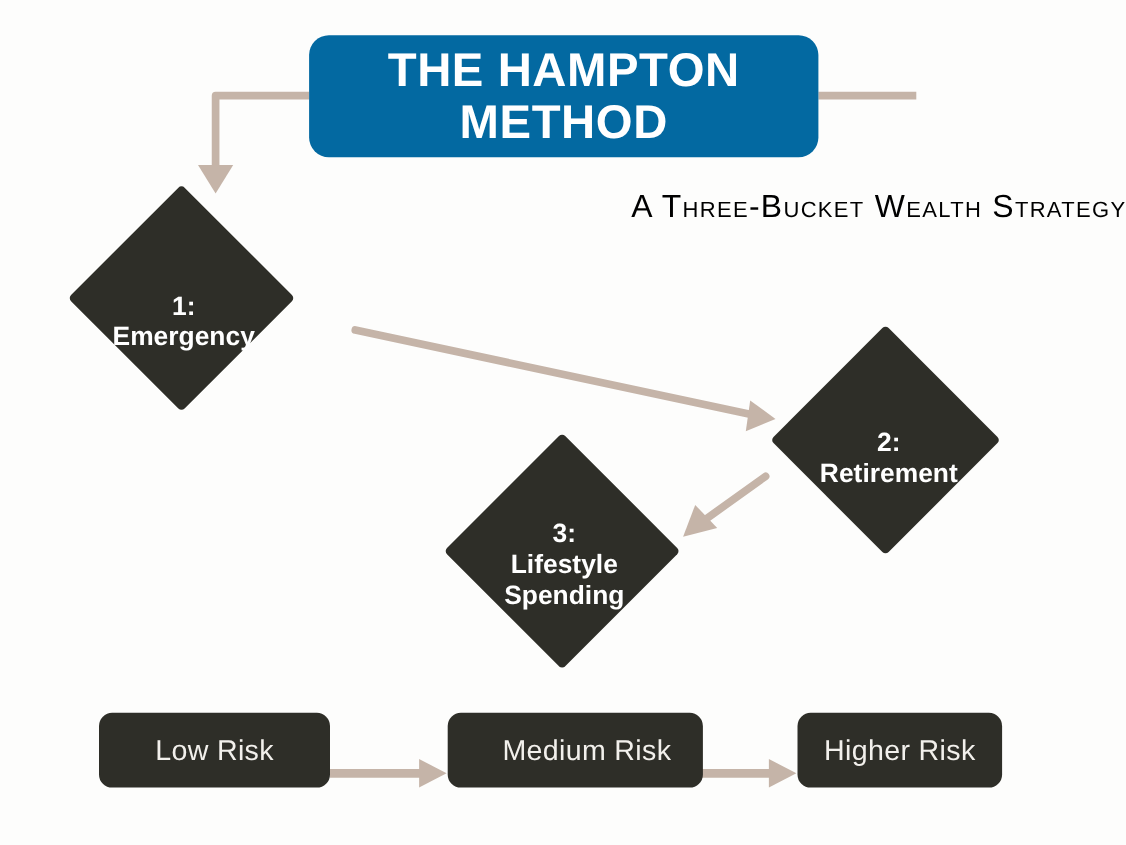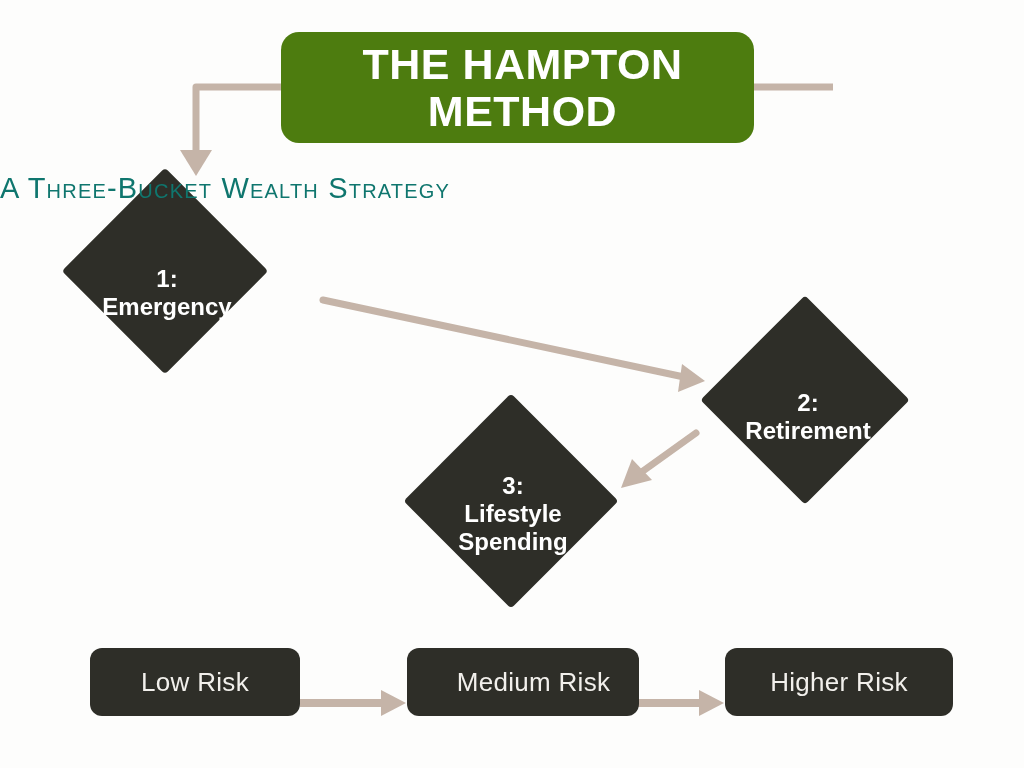--- a/index.html
+++ b/index.html
@@ -29,47 +29,46 @@
     pointer-events: none;
   }
 
   
   .title-box {
     position: absolute;
     left: 281px;
     top: 32px;
     width: 463px;
     height: 111px;
-    background: #4d7c0f;
+    background: #0369a1;
     border-radius: 18px;
     display: flex;
     align-items: center;
     justify-content: center;
     z-index: 3;
-    padding-left: 10px;
   }
   .title-text {
     color: #ffffff;
     font-family: "Liberation Sans", sans-serif;
     font-weight: bold;
     font-size: 43px;
     line-height: 1.08;
     text-align: center;
     letter-spacing: 0.5px;
     white-space: pre-line;
   }
 
   
   .subtitle {
     position: absolute;
     left: 0;
     top: 172px;
     width: 1024px;
-    text-align: left;
-    color: #0f766e;
+    text-align: right;
+    color: #000000;
     font-family: "Liberation Sans", sans-serif;
     font-weight: 300;
     font-size: 29px;
     letter-spacing: 1.2px;
     font-variant: small-caps;
     z-index: 3;
   }
 
   
   .diamond {
@@ -121,21 +120,21 @@
   }
   .risk-box .label {
     color: #f2f0ec;
     font-family: "Liberation Sans", sans-serif;
     font-weight: 300;
     font-size: 26px;
     letter-spacing: 0.3px;
   }
   #risk-box-low    { left: 90px;  width: 210px; }
   #risk-box-medium { left: 407px; width: 211px; padding-left: 21px; }
-  #risk-box-higher { left: 725px; width: 228px; }
+  #risk-box-higher { left: 725px; width: 186px; }
 </style>
 </head>
 <body>
 
 <div id="canvas">
 
   <svg id="connector-layer" viewBox="0 0 1024 768" xmlns="http://www.w3.org/2000/svg">
 
     <path d="M 281 87 L 196 87 L 196 152" fill="none" stroke="#c5b4a8" stroke-width="7" stroke-linecap="butt" stroke-linejoin="round"></path>
     <polygon points="196,176 180,150 212,150" fill="#c5b4a8"></polygon>

